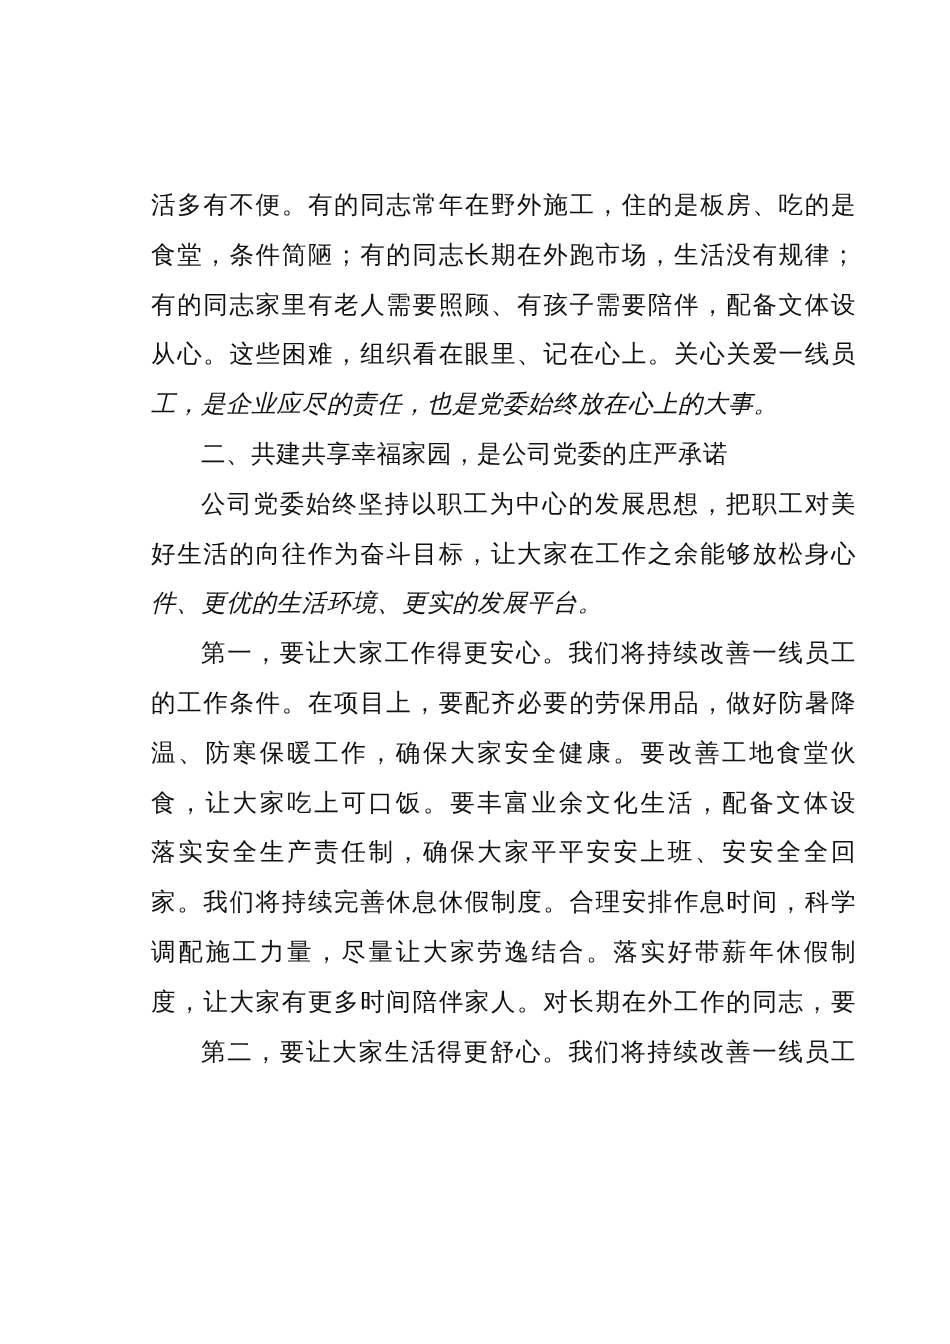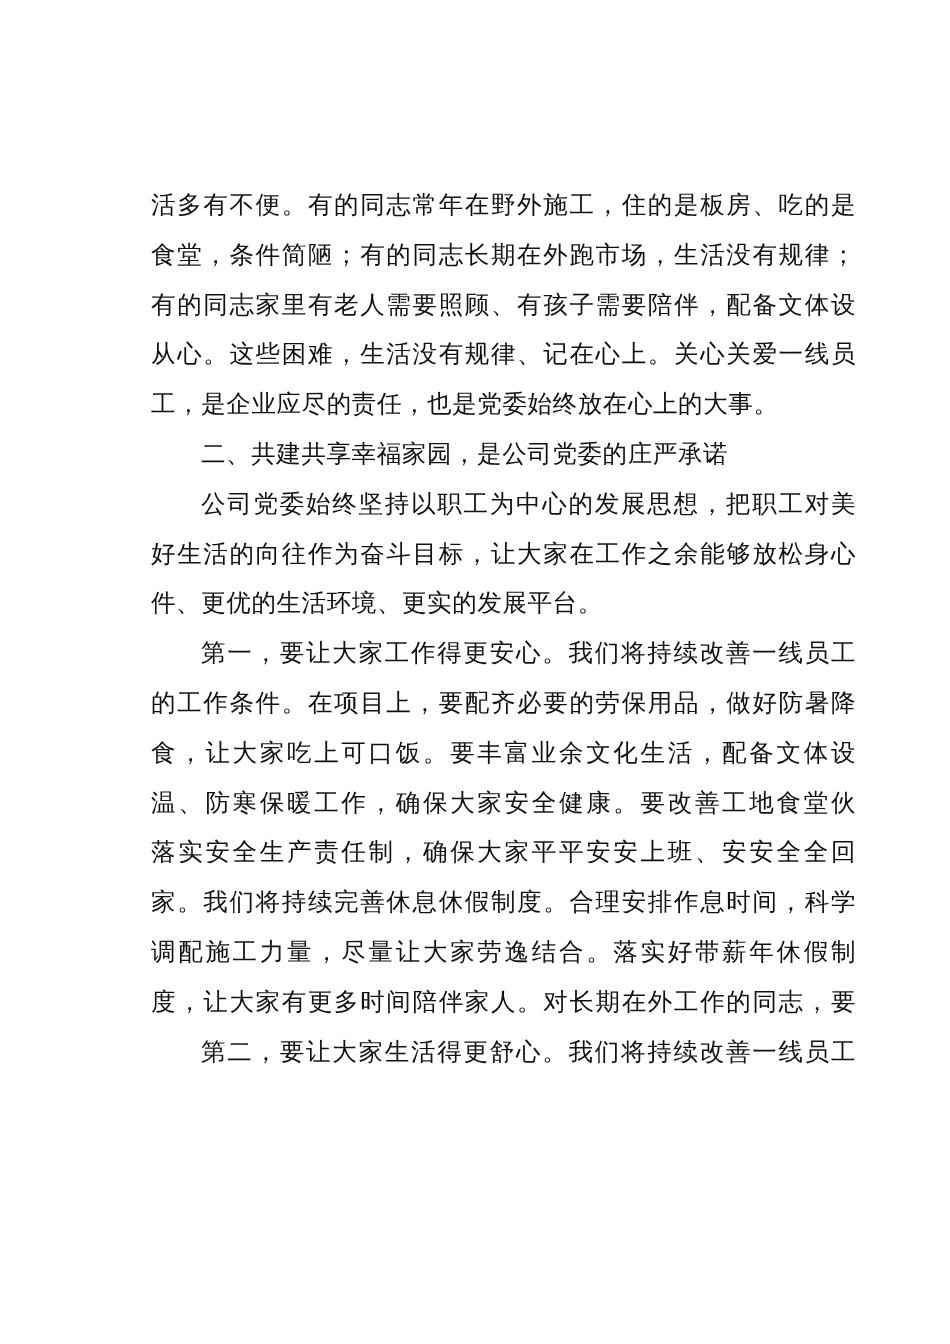--- a/index.html
+++ b/index.html
@@ -28,57 +28,58 @@
       font-size: 24.5px;
       white-space: nowrap;
       letter-spacing: 0.6px;
       text-align: justify;
       text-align-last: justify;
       display: block;
       width: 705px;
     }
     .line.last {
       text-align-last: left;
+      font-style: italic;
     }
     .line.indent {
       padding-left: 50px;
       width: 655px;
     }
     .line.heading {
       text-align-last: left;
     }
   </style>
 </head>
 <body>
 
 <div class="page">
 
   <div>
     <span class="line">活多有不便。有的同志常年在野外施工，住的是板房、吃的是</span>
     <span class="line">食堂，条件简陋；有的同志长期在外跑市场，生活没有规律；</span>
     <span class="line">有的同志家里有老人需要照顾、有孩子需要陪伴，配备文体设</span>
-    <span class="line">从心。这些困难，生活没有规律、记在心上。关心关爱一线员</span>
+    <span class="line">从心。这些困难，组织看在眼里、记在心上。关心关爱一线员</span>
     <span class="line last">工，是企业应尽的责任，也是党委始终放在心上的大事。</span>
   </div>
 
   <div>
     <span class="line indent heading">二、共建共享幸福家园，是公司党委的庄严承诺</span>
   </div>
 
   <div>
     <span class="line indent">公司党委始终坚持以职工为中心的发展思想，把职工对美</span>
     <span class="line">好生活的向往作为奋斗目标，让大家在工作之余能够放松身心</span>
     <span class="line last">件、更优的生活环境、更实的发展平台。</span>
   </div>
 
   <div>
     <span class="line indent">第一，要让大家工作得更安心。我们将持续改善一线员工</span>
     <span class="line">的工作条件。在项目上，要配齐必要的劳保用品，做好防暑降</span>
+    <span class="line">温、防寒保暖工作，确保大家安全健康。要改善工地食堂伙</span>
     <span class="line">食，让大家吃上可口饭。要丰富业余文化生活，配备文体设</span>
-    <span class="line">温、防寒保暖工作，确保大家安全健康。要改善工地食堂伙</span>
     <span class="line">落实安全生产责任制，确保大家平平安安上班、安安全全回</span>
     <span class="line">家。我们将持续完善休息休假制度。合理安排作息时间，科学</span>
     <span class="line">调配施工力量，尽量让大家劳逸结合。落实好带薪年休假制</span>
     <span class="line">度，让大家有更多时间陪伴家人。对长期在外工作的同志，要</span>
   </div>
 
   <div>
     <span class="line indent">第二，要让大家生活得更舒心。我们将持续改善一线员工</span>
   </div>
 

